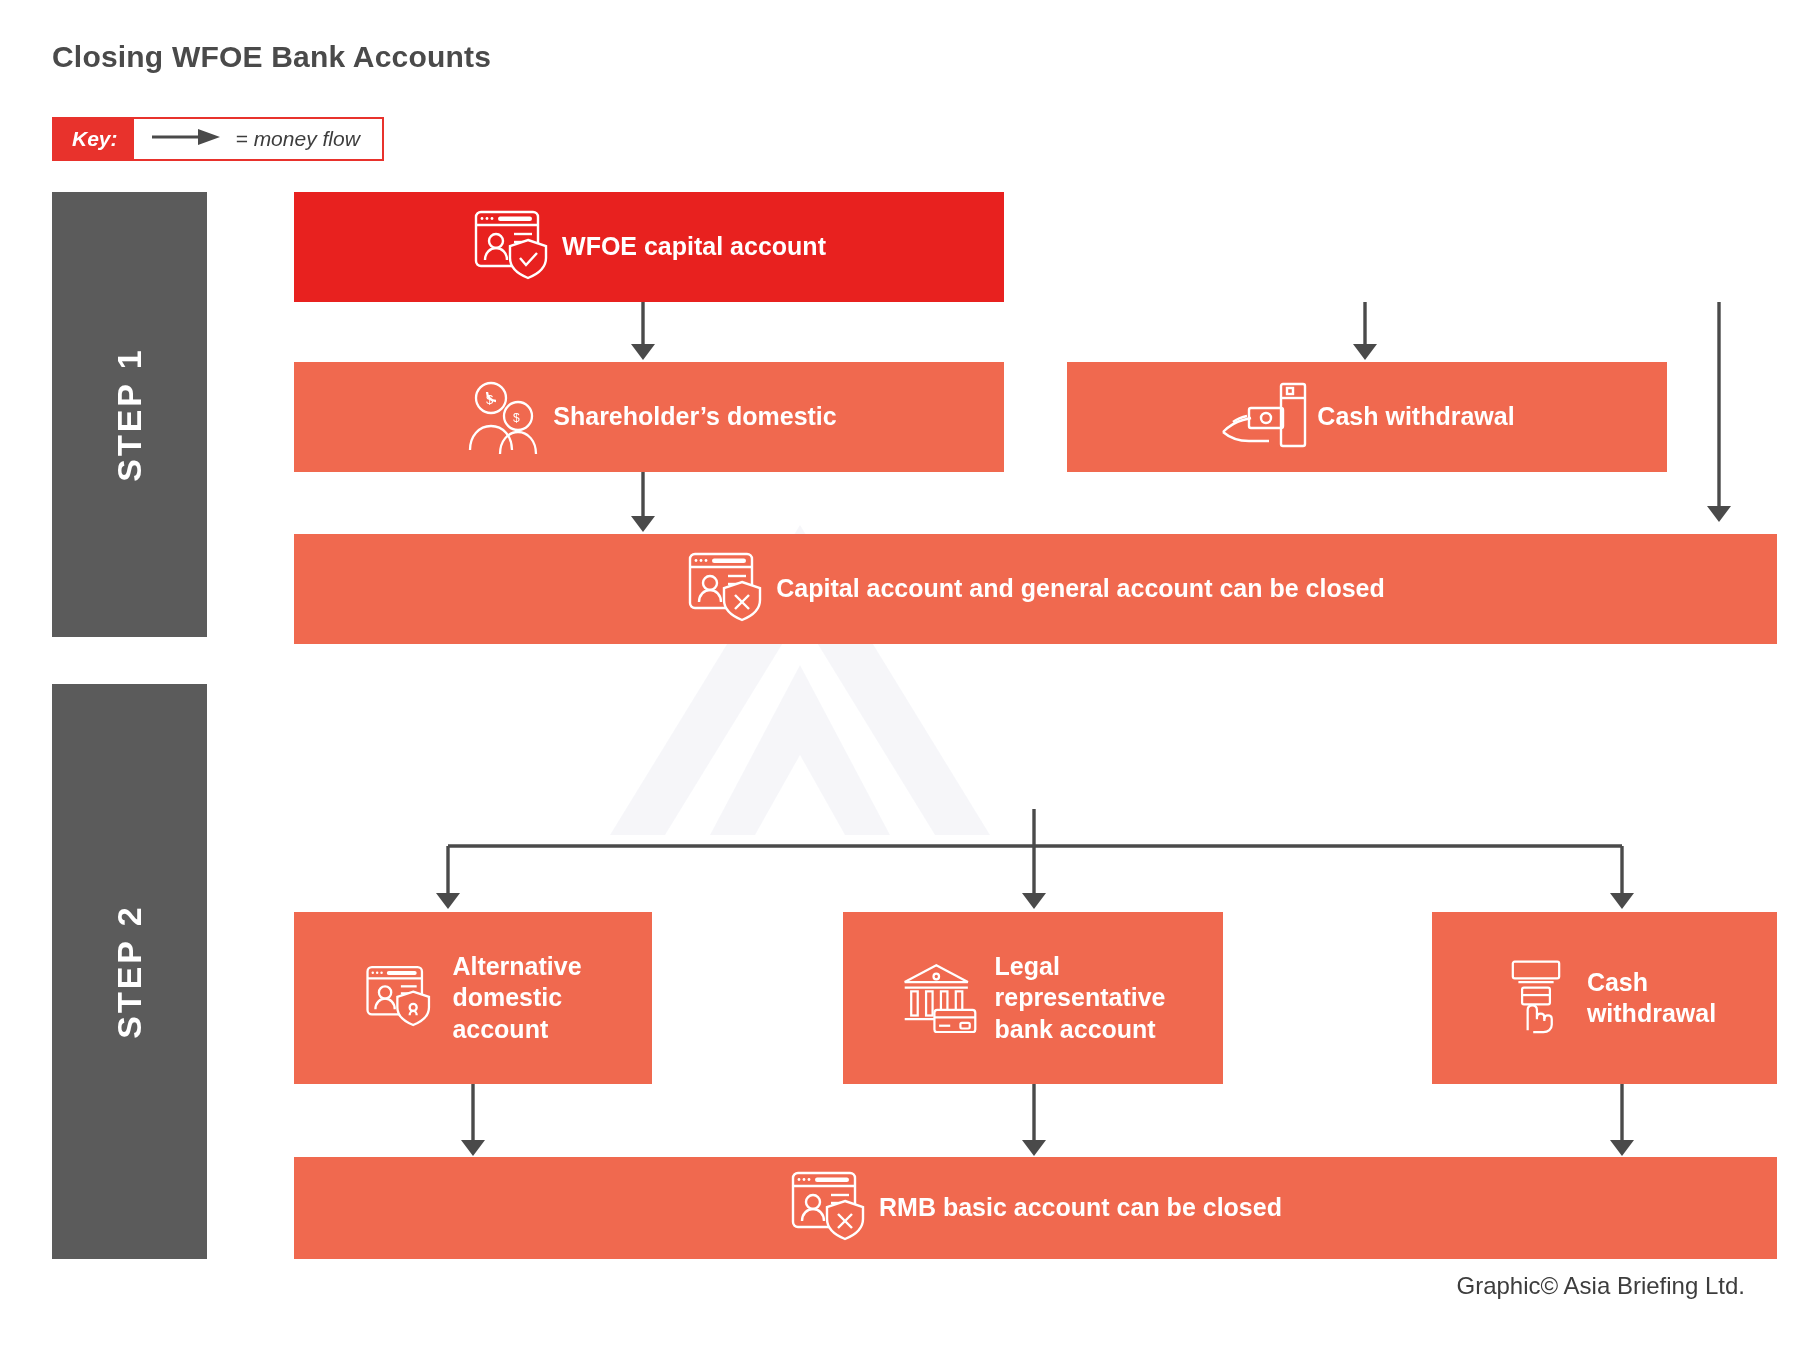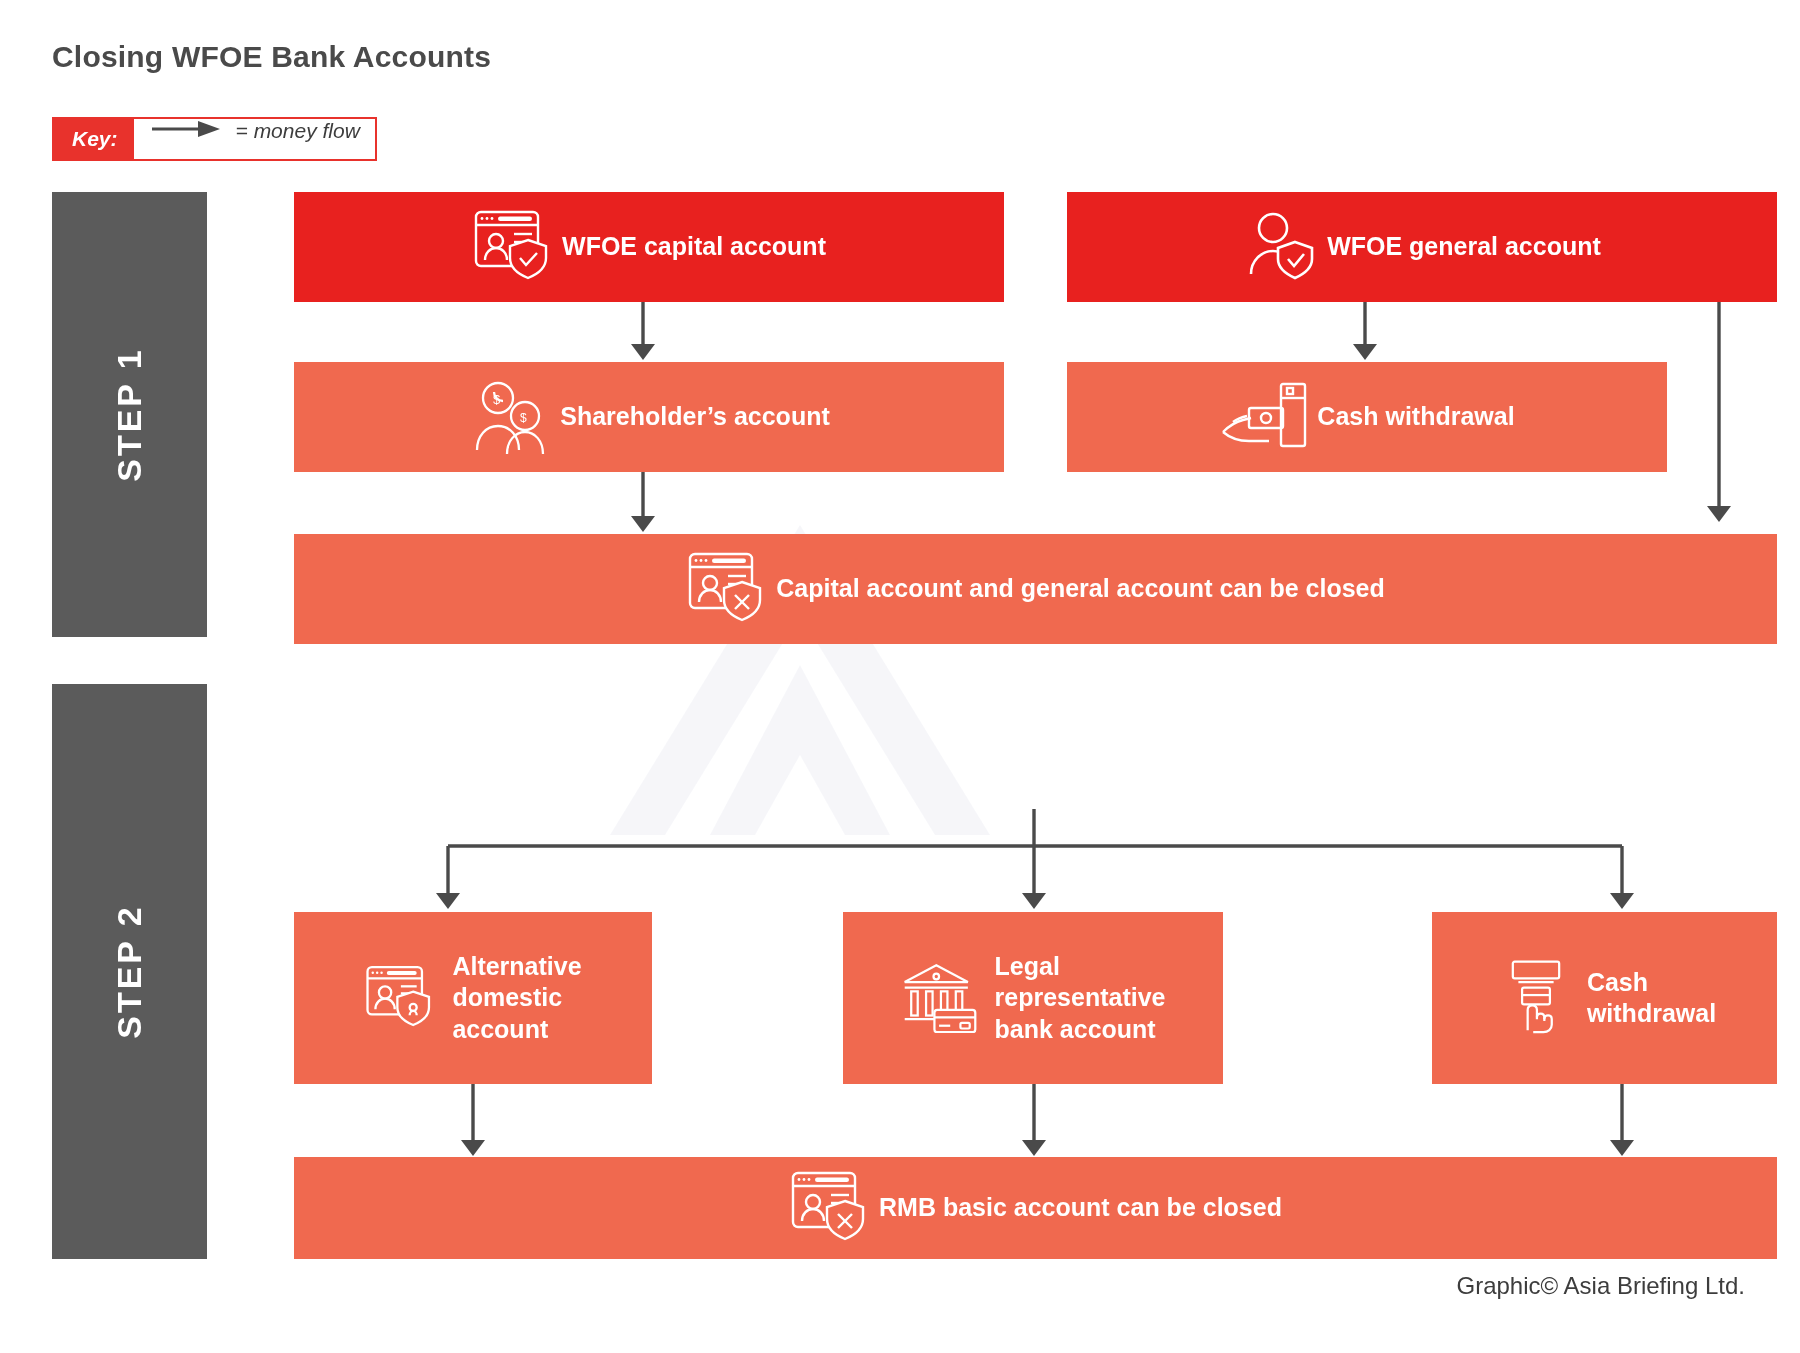--- a/index.html
+++ b/index.html
@@ -49,21 +49,22 @@
     font-size: 21px;
     font-weight: 600;
     display: flex;
     align-items: center;
     justify-content: center;
     padding: 0 16px 0 18px;
   }
   .key-body {
     background: #ffffff;
     display: flex;
-    padding: 0 15px 0 16px;
+    align-items: center;
+    padding: 0 22px 0 16px;
     gap: 14px;
   }
   .key-arrow { display: block; }
   .key-text {
     font-style: italic;
     font-size: 21px;
     color: #3d3d3d;
     white-space: nowrap;
   }
 
@@ -182,31 +183,20 @@
         <line x1="42" y1="26" x2="60" y2="26"></line>
         <line x1="42" y1="34" x2="60" y2="34"></line>
         <line x1="42" y1="42" x2="54" y2="42"></line>
         <path d="M56 32l18 6v12c0 10-8 16-18 20-10-4-18-10-18-20V38z" fill="#e8211f"></path>
         <polyline points="48,50 54,57 65,45"></polyline>
       </svg>
     </span>
     <span class="box-label">WFOE capital account</span>
   </div>
 
-  <div class="box red" style="left:1067px; top:192px; width:710px; height:110px;">
-    <span class="icon">
-      <svg width="76" height="74" viewBox="0 0 76 74" fill="none" stroke="#ffffff" stroke-width="2.6">
-        <circle cx="30" cy="20" r="14"></circle>
-        <path d="M8 66c0-13 10-23 22-23s22 10 22 23"></path>
-        <path d="M52 34l17 6v11c0 9-8 15-17 19-9-4-17-10-17-19V40z" fill="#e8211f"></path>
-        <polyline points="45,51 51,58 61,46"></polyline>
-      </svg>
-    </span>
-    <span class="box-label">WFOE general account</span>
-  </div>
 
   <div class="conn" style="left:623px; top:302px;">
     <svg width="40" height="60">
       <line x1="20" y1="0" x2="20" y2="44" stroke="#4a4a4a" stroke-width="3.4"></line>
       <polygon points="8,42 32,42 20,58" fill="#4a4a4a"></polygon>
     </svg>
   </div>
 
   <div class="conn" style="left:1345px; top:302px;">
     <svg width="40" height="60">
@@ -227,21 +217,21 @@
       <svg width="84" height="78" viewBox="0 0 84 78" fill="none" stroke="#ffffff" stroke-width="2.3">
         <circle cx="30" cy="22" r="15"></circle>
         <path d="M26 16c0 5 4 9 9 9"></path>
         <text x="25" y="28" font-size="13" fill="#ffffff" stroke="none" font-family="Liberation Sans, sans-serif">$</text>
         <path d="M9 74c0-14 9-24 21-24s21 10 21 24"></path>
         <circle cx="57" cy="40" r="14"></circle>
         <text x="52" y="46" font-size="12" fill="#ffffff" stroke="none" font-family="Liberation Sans, sans-serif">$</text>
         <path d="M39 78c0-13 8-22 18-22s18 9 18 22"></path>
       </svg>
     </span>
-    <span class="box-label">Shareholder’s account</span>
+    <span class="box-label">Shareholder’s domestic</span>
   </div>
 
   <div class="box salmon" style="left:1067px; top:362px; width:600px; height:110px;">
     <span class="icon">
       <svg width="90" height="66" viewBox="0 0 90 66" fill="none" stroke="#ffffff" stroke-width="2.4">
         <rect x="62" y="2" width="24" height="62" rx="2"></rect>
         <line x1="62" y1="16" x2="86" y2="16"></line>
         <rect x="68" y="6" width="6" height="6"></rect>
         <rect x="30" y="26" width="34" height="20" rx="2"></rect>
         <circle cx="47" cy="36" r="5"></circle>

